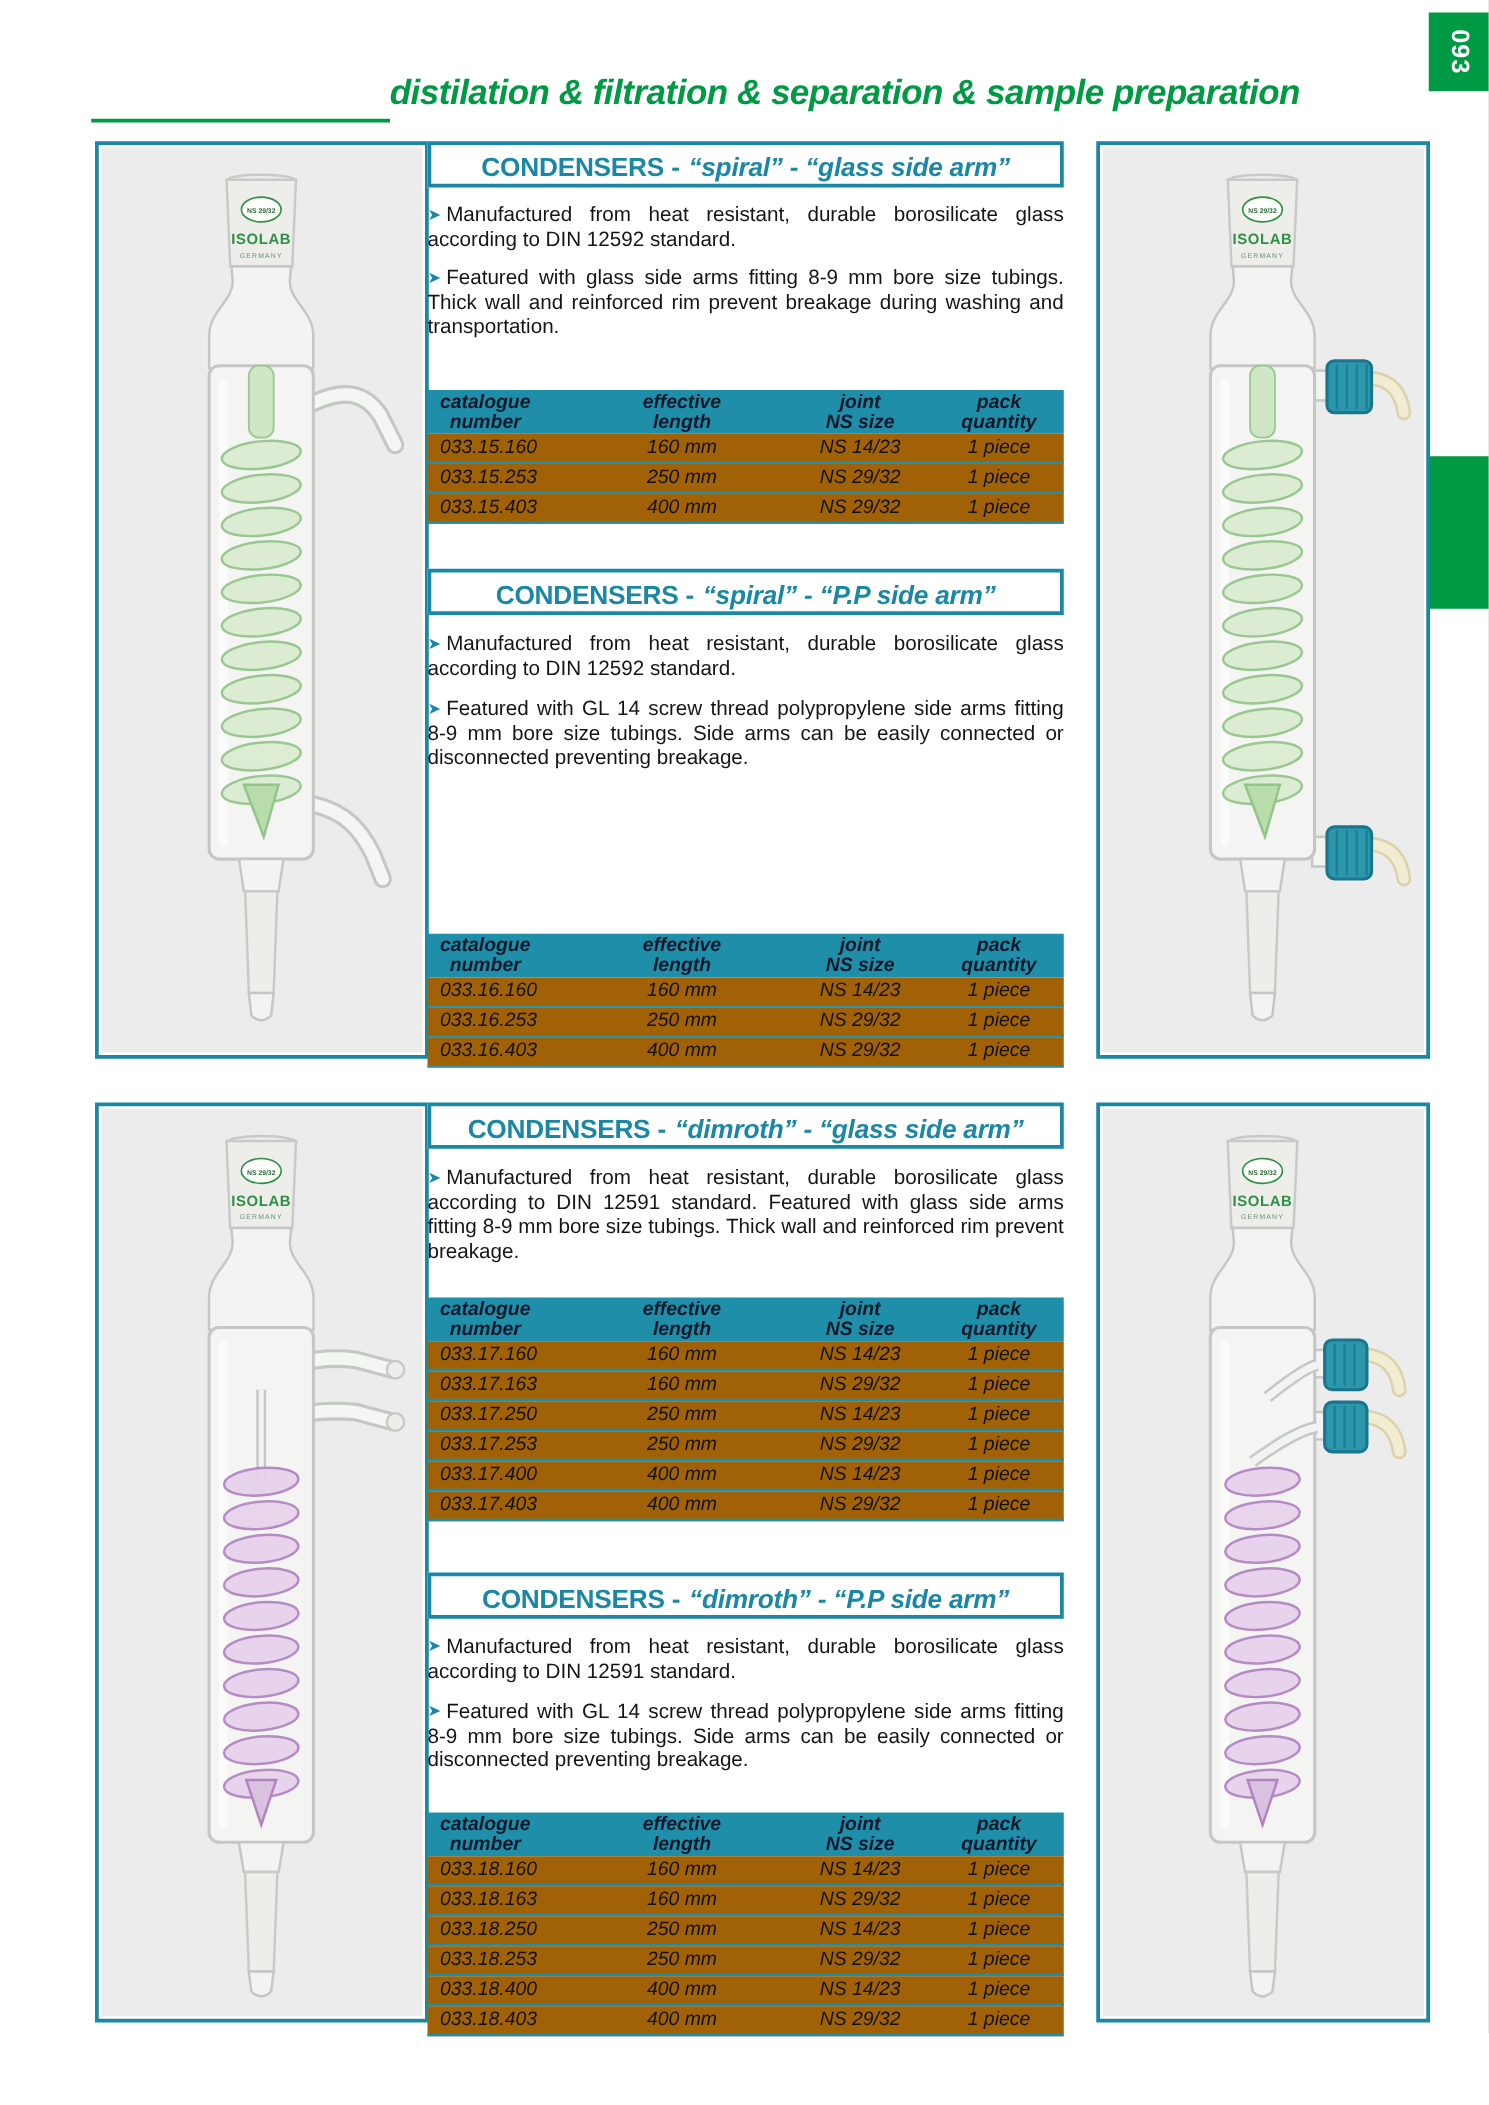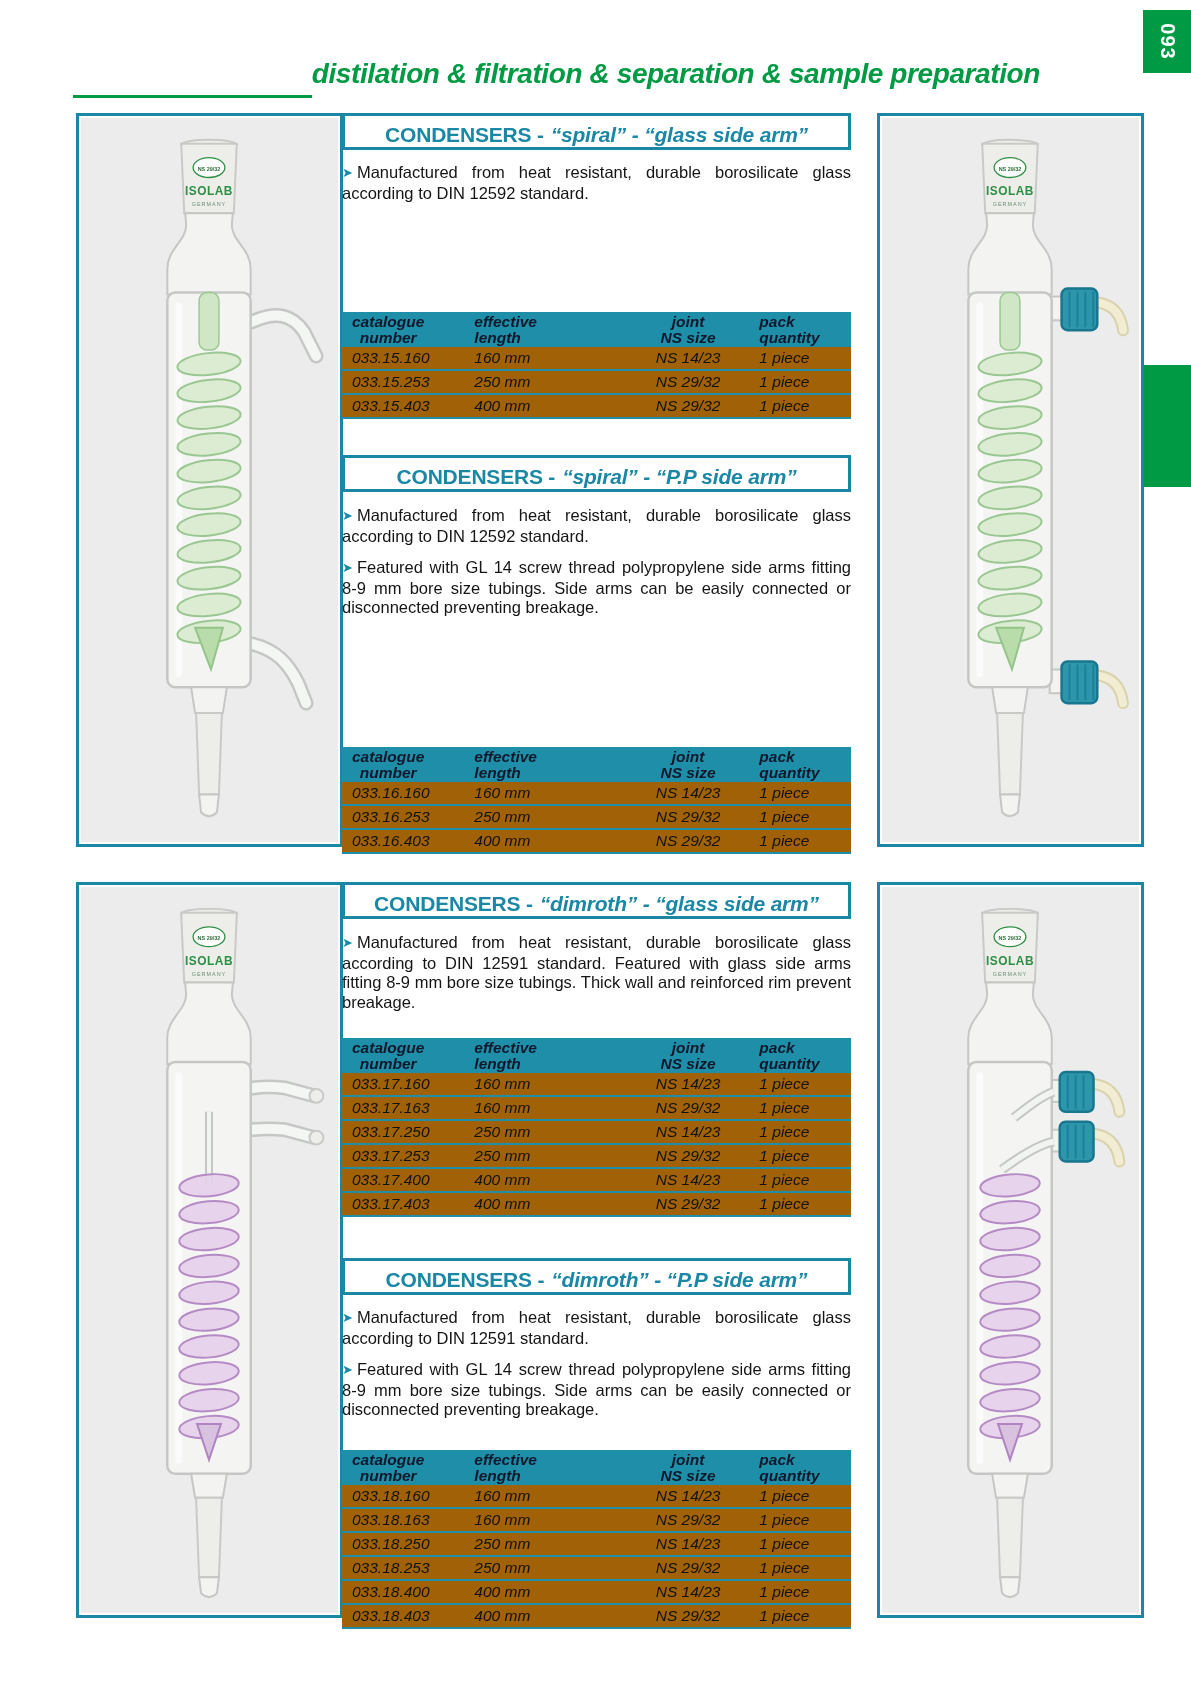--- a/index.html
+++ b/index.html
@@ -36,23 +36,23 @@
   .para{position:absolute;left:342px;width:509px;font-size:16.5px;line-height:19.5px;
     text-align:justify;color:var(--ink);}
   .arr{color:var(--teal);font-size:13px;margin-right:4px;display:inline-block;transform:translateY(-1px);}
 
   
   .ptable{position:absolute;left:342px;width:509px;}
   .thead{display:flex;align-items:center;background:var(--tealFill);color:#0f172a;height:35px;
     font-weight:bold;font-style:italic;font-size:15.5px;line-height:16px;}
   .th,.td{overflow:hidden;}
   .c1{width:26%;text-align:left;padding-left:10px;}
-  .c2{width:28%;text-align:left;}
+  .c2{width:28%;text-align:center;}
   .c3{width:28%;text-align:center;}
-  .c4{width:18%;text-align:left;padding-right:12px;}
+  .c4{width:18%;text-align:center;padding-right:12px;}
   .th.c1 .stack{display:inline-block;text-align:center;}
   .trow{display:flex;align-items:center;height:24px;border-bottom:2.5px solid var(--tealFill);
     font-style:italic;font-size:15.5px;color:#111;background:#a16207;}
 
   
   .glass{fill:#f4f5f3;stroke:#c5c7c5;stroke-width:2.5;}
   .glassThin{fill:#f3f4f2;stroke:#c5c7c5;stroke-width:2;}
   .frost{fill:#ededea;stroke:#c8cac7;stroke-width:2;}
   .hl{fill:#ffffff;opacity:.55;}
   .coilg{fill:#d9ecd0;stroke:#93c489;stroke-width:2;opacity:.92;}
@@ -267,20 +267,23 @@
     </div>
   </div>
 
   <div class="tbox" style="top:113px;">
     <span class="pre">CONDENSERS -</span>
     <span class="quo">“spiral” - “glass side arm”</span>
   </div>
   <p class="para" style="top:163px;">
     <span class="arr">➤</span><span>Manufactured from heat resistant, durable borosilicate glass according to DIN 12592 standard.</span>
   </p>
+  <p class="para" style="top:213px;">
+    <span class="arr">➤</span><span>Featured with glass side arms fitting 8-9 mm bore size tubings. Thick wall and reinforced rim prevent breakage during washing and transportation.</span>
+  </p>
   <div class="ptable" style="top:312px;">
     <div class="thead">
       <div class="th c1"><span class="stack"><span>catalogue</span><br><span>number</span></span></div>
       <div class="th c2"><span>effective</span><br><span>length</span></div>
       <div class="th c3"><span>joint</span><br><span>NS size</span></div>
       <div class="th c4"><span>pack</span><br><span>quantity</span></div>
     </div>
   <div class="trow">
         <div class="td c1">033.15.160</div>
         <div class="td c2">160 mm</div>

